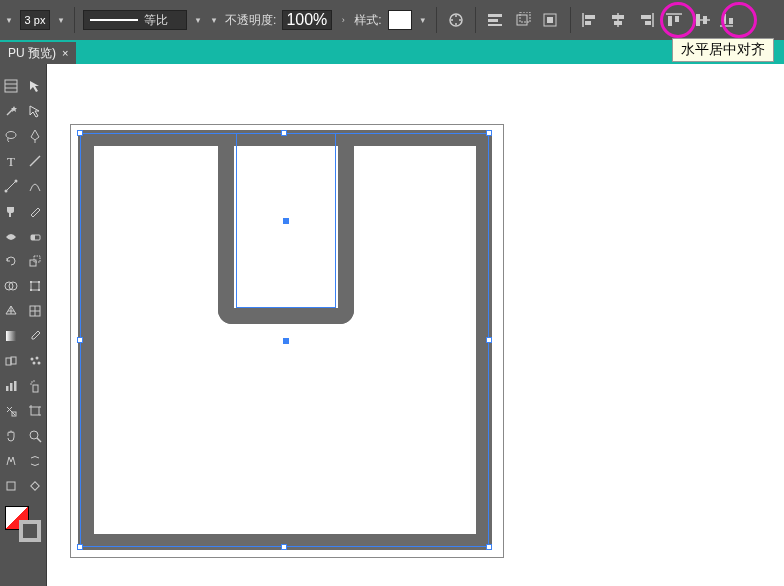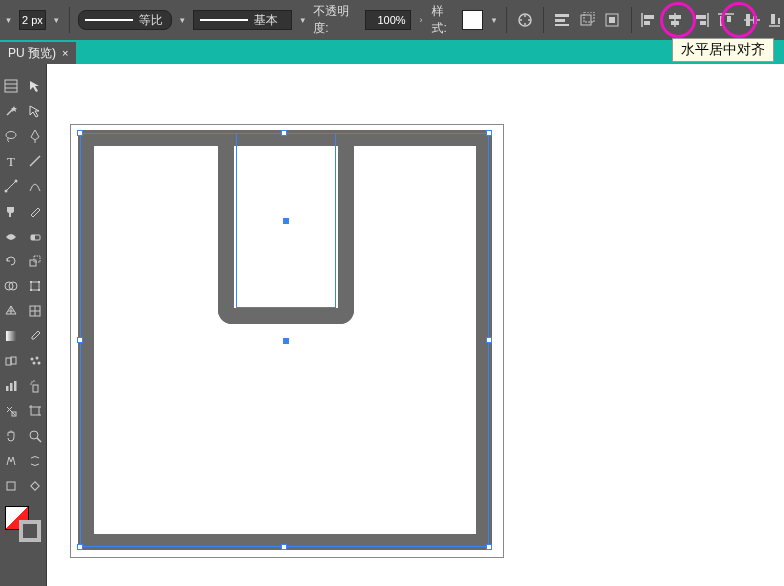--- a/index.html
+++ b/index.html
@@ -2,21 +2,21 @@
 <html><head>
 <meta charset="utf-8">
 <style>
 html,body{margin:0;padding:0;width:784px;height:586px;background:#4a4a4a;font-family:"Microsoft YaHei",Arial,sans-serif;font-size:12px;color:#ddd;overflow:hidden;}
 .topbar{height:40px;background:#535353;display:flex;align-items:center;gap:6px;padding:0 4px;position:relative;}
 .stroke-unit{width:28px;height:18px;background:#333;border:1px solid #222;color:#fff;font-size:11px;display:inline-flex;align-items:center;justify-content:center;}
 .drop{width:10px;height:18px;display:flex;align-items:center;justify-content:center;color:#ccc;font-size:9px;cursor:pointer;}
 .line-sample{height:18px;background:#333;border:1px solid #222;display:flex;align-items:center;padding:0 6px;gap:6px;}
 .line-sample .line{height:2px;background:#fff;}
 .lbl{font-size:12px;color:#ddd;}
-.opacity-val{width:40px;height:18px;background:#333;border:1px solid #222;display:flex;align-items:center;justify-content:flex-end;padding:0 4px;color:#fff;font-size:11px;}
+.opacity-val{width:40px;height:18px;background:#333;border:1px solid #222;display:flex;align-items:center;justify-content:flex-end;padding:0 4px;color:#fff;font-size:16px;}
 .swatch{width:22px;height:18px;background:#fff;border:1px solid #222;}
 .sep{width:1px;height:26px;background:#3a3a3a;margin:0 2px;}
 .icon-btn{width:22px;height:22px;display:flex;align-items:center;justify-content:center;cursor:pointer;}
 .icon-btn svg{display:block;}
 .circle-highlight{position:absolute;border:3px solid #e815c0;border-radius:50%;pointer-events:none;}
 .tooltip{position:absolute;right:10px;top:38px;background:#fdfde7;color:#000;border:1px solid #999;padding:2px 8px;font-size:14px;z-index:100;}
 .tabrow{height:24px;background:#14b8a6;display:flex;align-items:flex-end;}
 .tab{height:22px;background:#535353;display:flex;align-items:center;padding:0 8px;gap:6px;font-size:12px;color:#eee;}
 .tab .close{font-size:11px;}
 .workspace{position:absolute;left:0;top:64px;right:0;bottom:0;background:#fff;}
@@ -34,34 +34,30 @@
 .inner-shape{position:absolute;left:218px;top:130px;width:136px;height:194px;border:16px solid #6a6a6a;border-top:none;border-radius:0 0 14px 14px;box-sizing:border-box;}
 .sel-box{position:absolute;border:1px solid #3b82f6;box-sizing:border-box;}
 .sel-handle{position:absolute;width:6px;height:6px;background:#fff;border:1px solid #3b82f6;box-sizing:border-box;}
 .center-dot{position:absolute;width:6px;height:6px;background:#3b82f6;}
 </style>
 </head>
 <body>
 
 <div class="topbar">
   <span class="drop">▾</span>
-  <span class="stroke-unit">2 px</span>
+  <span class="stroke-unit">3 px</span>
   <span class="drop">▾</span>
   <span class="sep"></span>
 
-  <div class="line-sample" style="width:90px;border-radius:8px;">
+  <div class="line-sample" style="width:90px;">
     <div class="line" style="width:48px;"></div>
     <span class="lbl">等比</span>
   </div>
   <span class="drop">▾</span>
 
-  <div class="line-sample" style="width:96px;">
-    <div class="line" style="width:48px;"></div>
-    <span class="lbl">基本</span>
-  </div>
   <span class="drop">▾</span>
 
   <span class="lbl">不透明度:</span>
   <span class="opacity-val">100%</span>
   <span class="drop">›</span>
 
   <span class="lbl">样式:</span>
   <span class="swatch"></span>
   <span class="drop">▾</span>
 

